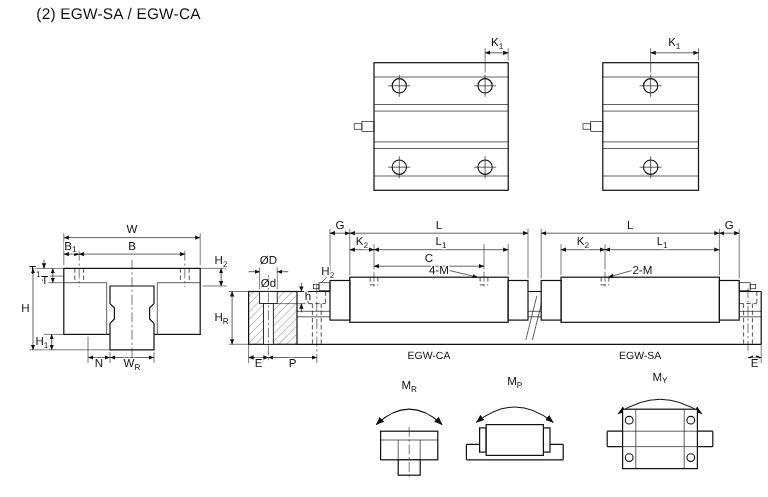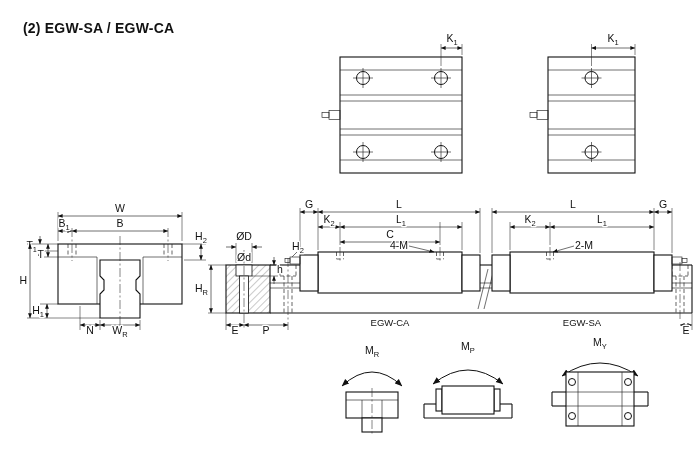--- a/index.html
+++ b/index.html
@@ -1,17 +1,17 @@
 <!DOCTYPE html>
 <html><head>
 <meta charset="utf-8">
 <style>
   html,body{margin:0;padding:0;background:#ffffff;}
   .canvas{position:relative;width:698px;height:452px;background:#fff;font-family:"Liberation Sans",sans-serif;overflow:hidden;}
-  .page-title{position:absolute;left:23px;top:4px;font-size:14px;font-weight:700;color:#111;letter-spacing:.2px;margin-top:16px;}
+  .page-title{position:absolute;left:33px;top:4px;font-size:14px;font-weight:400;color:#111;letter-spacing:.2px;}
   svg{display:block;position:absolute;left:0;top:0;}
   .ln{stroke:#111;stroke-width:1.1;fill:none}
   .fw{fill:#ffffff;stroke:#111;stroke-width:1.1}
   .fw2{fill:#ffffff;stroke:#111;stroke-width:0.8}
   .hole{fill:#ffffff;stroke:#111;stroke-width:1}
   .thin{stroke:#222;stroke-width:0.65;fill:none}
   .ext{stroke:#222;stroke-width:0.55;fill:none}
   .dim{stroke:#222;stroke-width:0.65;fill:none;marker-start:url(#ah);marker-end:url(#ah)}
   .dima{stroke:#222;stroke-width:0.65;fill:none;marker-end:url(#ah)}
   .arc{stroke:#111;stroke-width:1;fill:none;marker-start:url(#ah);marker-end:url(#ah)}

